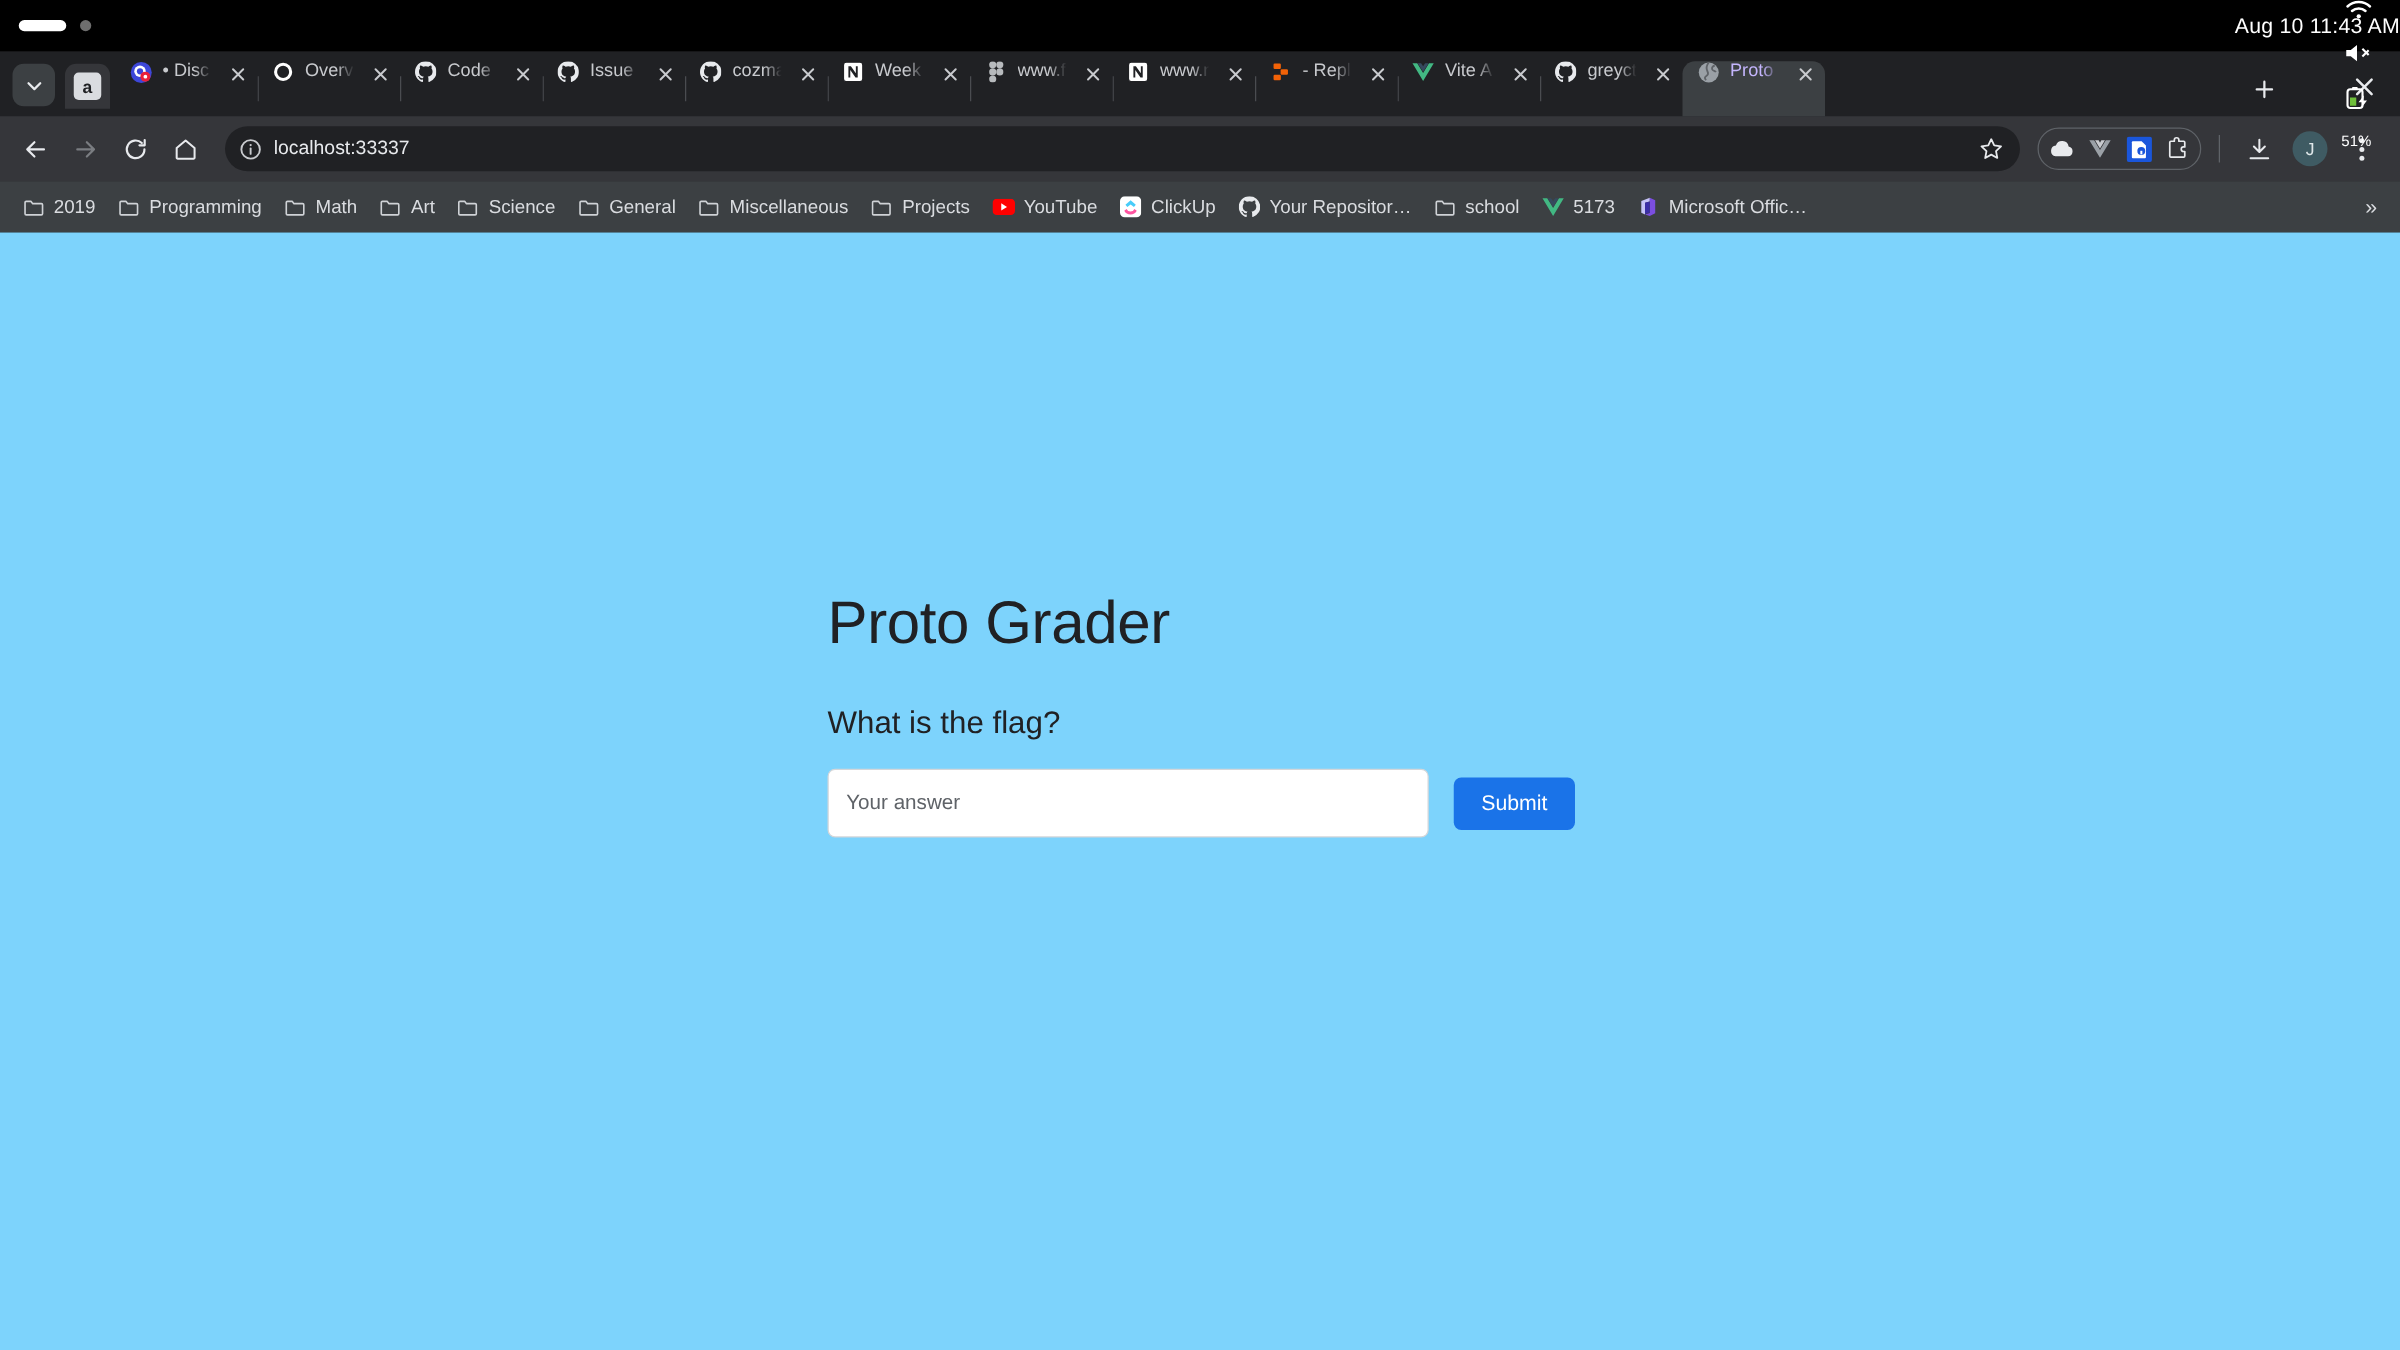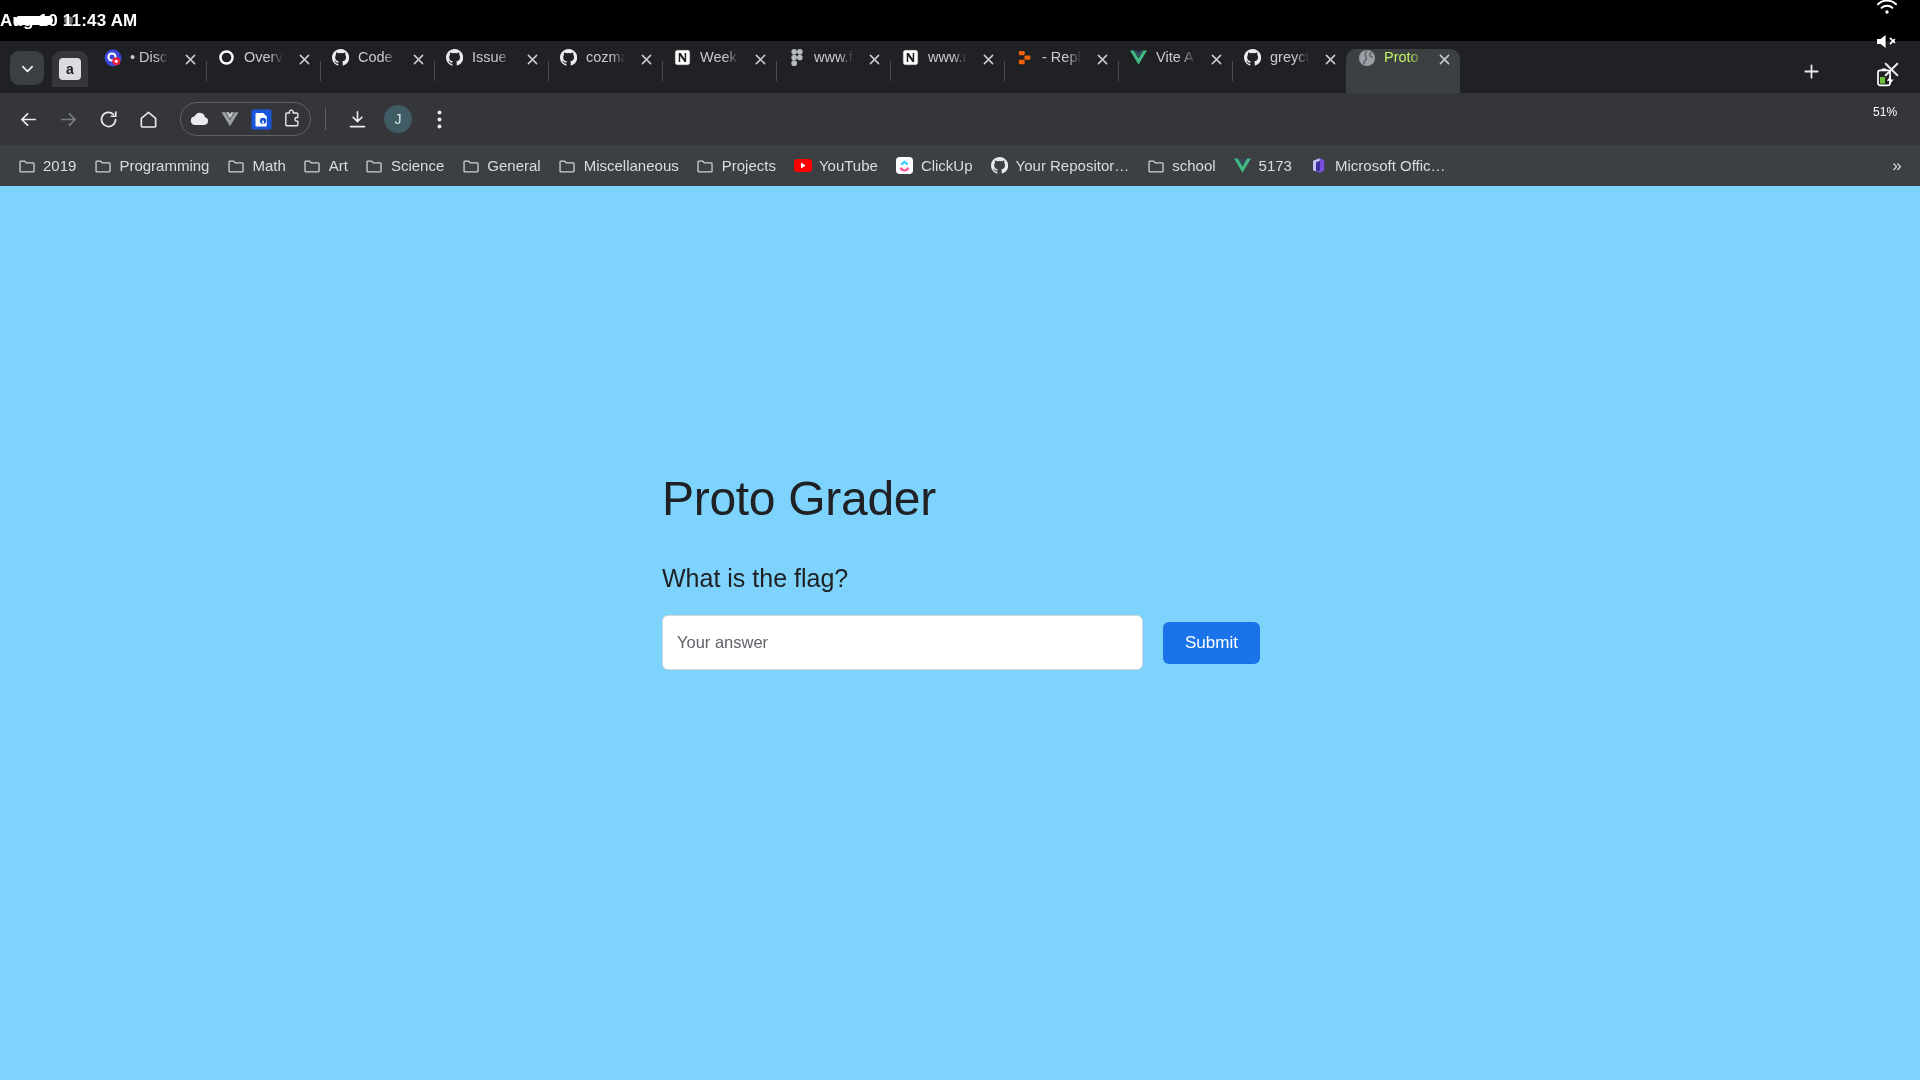--- a/index.html
+++ b/index.html
@@ -29,23 +29,23 @@
     border-radius: 6px;
   }
   .workspace-dot {
     width: 9px; height: 9px;
     background: #6e6e6e;
     border-radius: 50%;
   }
   .topbar-clock {
     position: absolute;
     left: 0; right: 0;
-    text-align: left;
+    text-align: right;
     font-size: 17px;
-    font-weight: bold;
+    font-weight: normal;
     letter-spacing: 0.2px;
     pointer-events: none;
   }
   .topbar-right {
     margin-left: auto;
     display: flex; align-items: flex-start; gap: 18px;
     padding-right: 18px;
     position: relative; z-index: 2; flex-direction: column;
   }
   .tb-icon { display: flex; align-items: center; }
@@ -118,21 +118,21 @@
   }
   .tab-title {
     flex: 1 1 auto;
     font-size: 14.5px;
     color: #c8cace;
     white-space: nowrap;
     overflow: hidden;
     mask-image: linear-gradient(to right, #000 62%, transparent 96%);
     -webkit-mask-image: linear-gradient(to right, #000 62%, transparent 96%);
   }
-  .tab.active .tab-title { color: #bef264; }
+  .tab.active .tab-title { color: #c4b5fd; }
   .tab-close {
     width: 20px; height: 20px; flex: 0 0 20px;
     display: flex; align-items: center; justify-content: center;
     color: #c8cace;
     position: relative; z-index: 2;
   }
   .newtab-btn {
     width: 34px; height: 34px;
     margin: 0 4px 5px 8px;
     display: flex; align-items: center; justify-content: center;
@@ -600,20 +600,35 @@
         <path d="M18.4 11a7.4 7.4 0 1 1-2.2-5.3"></path>
         <path d="M18.6 3.2v4.4h-4.4"></path>
       </svg>
     </div>
     <div class="nav-btn">
       <svg width="21" height="21" viewBox="0 0 22 22" fill="none" stroke="currentColor" stroke-width="1.7" stroke-linecap="round" stroke-linejoin="round">
         <path d="M3.5 9.8L11 3.6l7.5 6.2V18a.8.8 0 0 1-.8.8H4.3a.8.8 0 0 1-.8-.8z"></path>
       </svg>
     </div>
 
+    <div class="omnibox">
+      <span class="omni-info">
+        <svg width="19" height="19" viewBox="0 0 20 20" fill="none" stroke="#c8cace" stroke-width="1.6">
+          <circle cx="10" cy="10" r="7.8"></circle>
+          <path d="M10 9.2v4.6" stroke-linecap="round"></path>
+          <circle cx="10" cy="6.4" r="0.95" fill="#c8cace" stroke="none"></circle>
+        </svg>
+      </span>
+      <span class="omni-url">localhost:33337</span>
+      <span class="omni-star">
+        <svg width="20" height="20" viewBox="0 0 22 22" fill="none" stroke="#e8eaed" stroke-width="1.6" stroke-linejoin="round">
+          <path d="M11 2.6l2.6 5.5 6 .8-4.4 4.2 1.1 6-5.3-2.9-5.3 2.9 1.1-6L2.4 8.9l6-.8z"></path>
+        </svg>
+      </span>
+    </div>
 
     <div class="ext-pill">
       <span class="ext-icon">
         <svg width="20" height="16" viewBox="0 0 22 16" fill="#e8eaed">
           <path d="M6 14.6h11a4.3 4.3 0 0 0 .5-8.5A5.8 5.8 0 0 0 6.3 5.1 4.8 4.8 0 0 0 6 14.6z"></path>
         </svg>
       </span>
       <span class="ext-icon">
         <svg width="20" height="18" viewBox="0 0 22 20">
           <path d="M1.5 2.5h4.3L11 11l5.2-8.5h4.3L11 18z" fill="#9aa0a6"></path>

